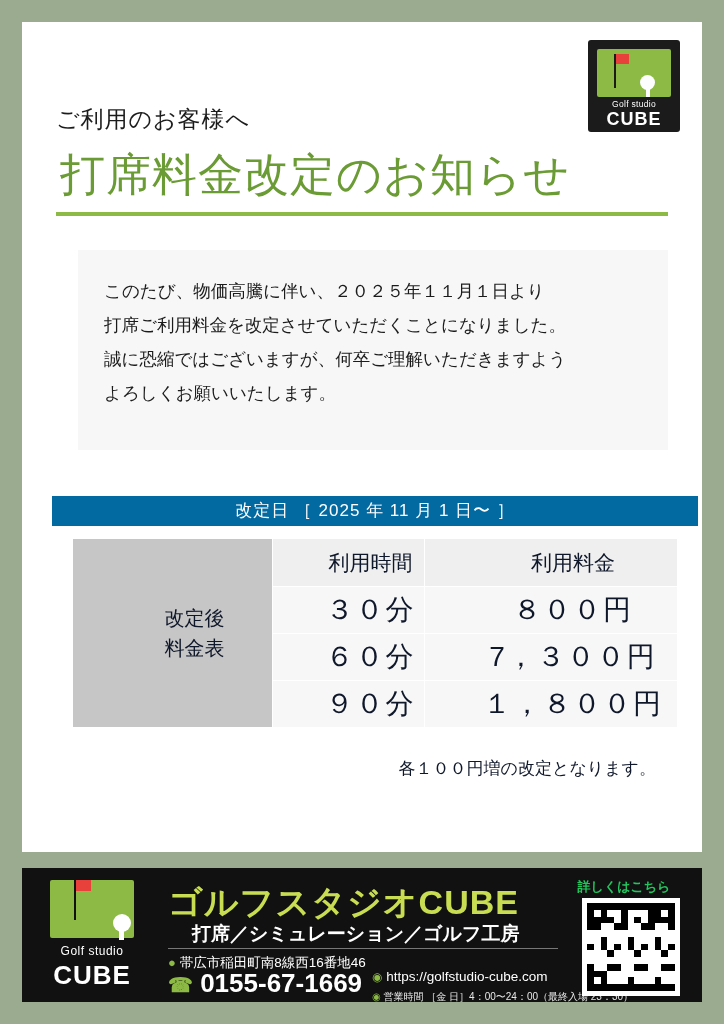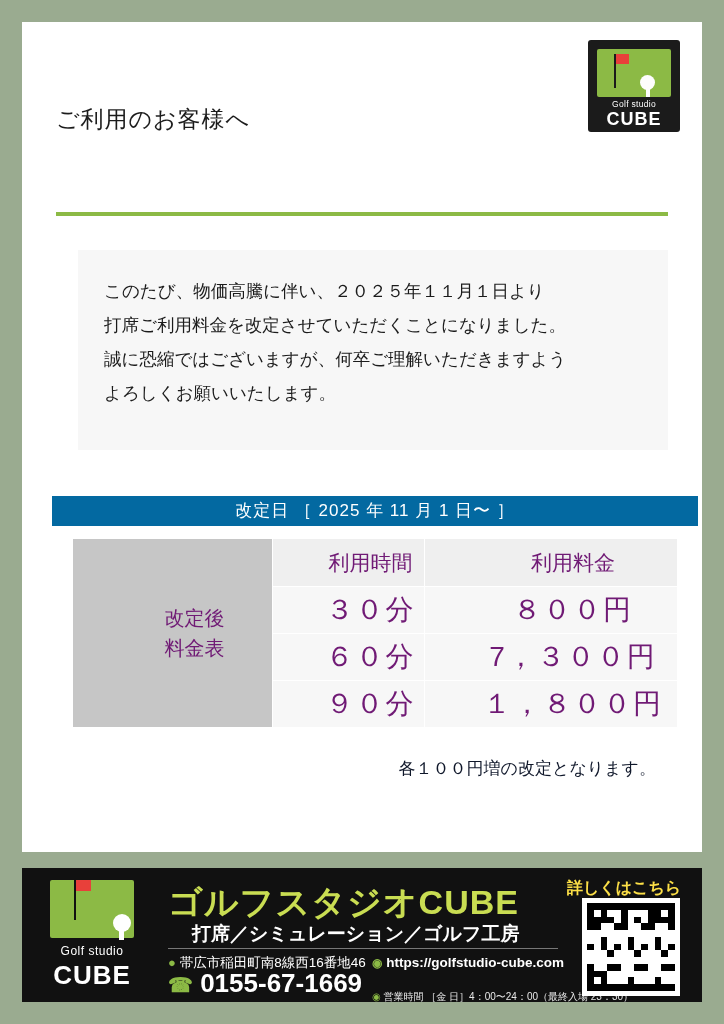--- a/index.html
+++ b/index.html
@@ -158,21 +158,21 @@
     left: 50px;
     top: 516px;
     width: 606px;
     border-collapse: collapse;
     background: #f7f7f7;
   }
   .tbl td, .tbl th {
     border: 1px solid #ffffff;
     text-align: center;
     font-weight: normal;
-    color: #701a75;
+    color: #0f172a;
     padding-left: 44px;
   }
   .tbl .sidecell {
     width: 200px;
     background: #c6c6c6;
     font-size: 20px;
     line-height: 30px;
   }
   .tbl .hdr {
     height: 48px;
@@ -257,21 +257,21 @@
     height: 1px;
     background: #777;
   }
   .f-row {
     position: absolute;
     color: #ffffff;
     font-size: 13.5px;
     white-space: nowrap;
   }
   .f-addr { left: 146px; top: 86px; }
-  .f-url  { left: 350px; top: 87px; font-weight: bold; }
+  .f-url  { left: 350px; top: 101px; }
   .f-hours{ left: 350px; top: 122px; font-size: 10px; color:#e8e8e8; }
   .f-tel {
     position: absolute;
     left: 146px;
     top: 100px;
     color: #ffffff;
     font-size: 26px;
     font-weight: bold;
     white-space: nowrap;
   }
@@ -279,22 +279,22 @@
   .tel-ico { color: #8cba45; font-size: 20px; }
   .glob { color: #8cba45; font-size: 12px; }
   .clock { color: #8cba45; font-size: 10px; }
   
   .qr-label {
     position: absolute;
     right: 18px;
     top: 10px;
     width: 120px;
     text-align: center;
-    color: #fde047;
-    font-size: 16px;
+    color: #22c55e;
+    font-size: 13px;
     font-weight: bold;
   }
   .qr {
     position: absolute;
     right: 22px;
     top: 30px;
     width: 98px;
     height: 98px;
     background: #ffffff;
     padding: 5px;
@@ -321,20 +321,21 @@
         <div class="logo-flagpole"></div>
         <div class="logo-flag"></div>
         <div class="logo-ball"></div>
         <div class="logo-tee"></div>
       </div>
       <div class="logo-text-small">Golf studio</div>
       <div class="logo-text-big">CUBE</div>
     </div>
 
     <div class="header-sub">ご利用のお客様へ</div>
+    <div class="header-title">打席料金改定のお知らせ</div>
     <div class="header-rule"></div>
 
     <div class="msg-box">
       <div class="msg-line">このたび、物価高騰に伴い、２０２５年１１月１日より</div>
       <div class="msg-line">打席ご利用料金を改定させていただくことになりました。</div>
       <div class="msg-line">誠に恐縮ではございますが、何卒ご理解いただきますよう</div>
       <div class="msg-line">よろしくお願いいたします。</div>
     </div>
 
     <div class="rev-bar">改定日 ［ 2025 年 11 月 1 日〜 ］</div>

